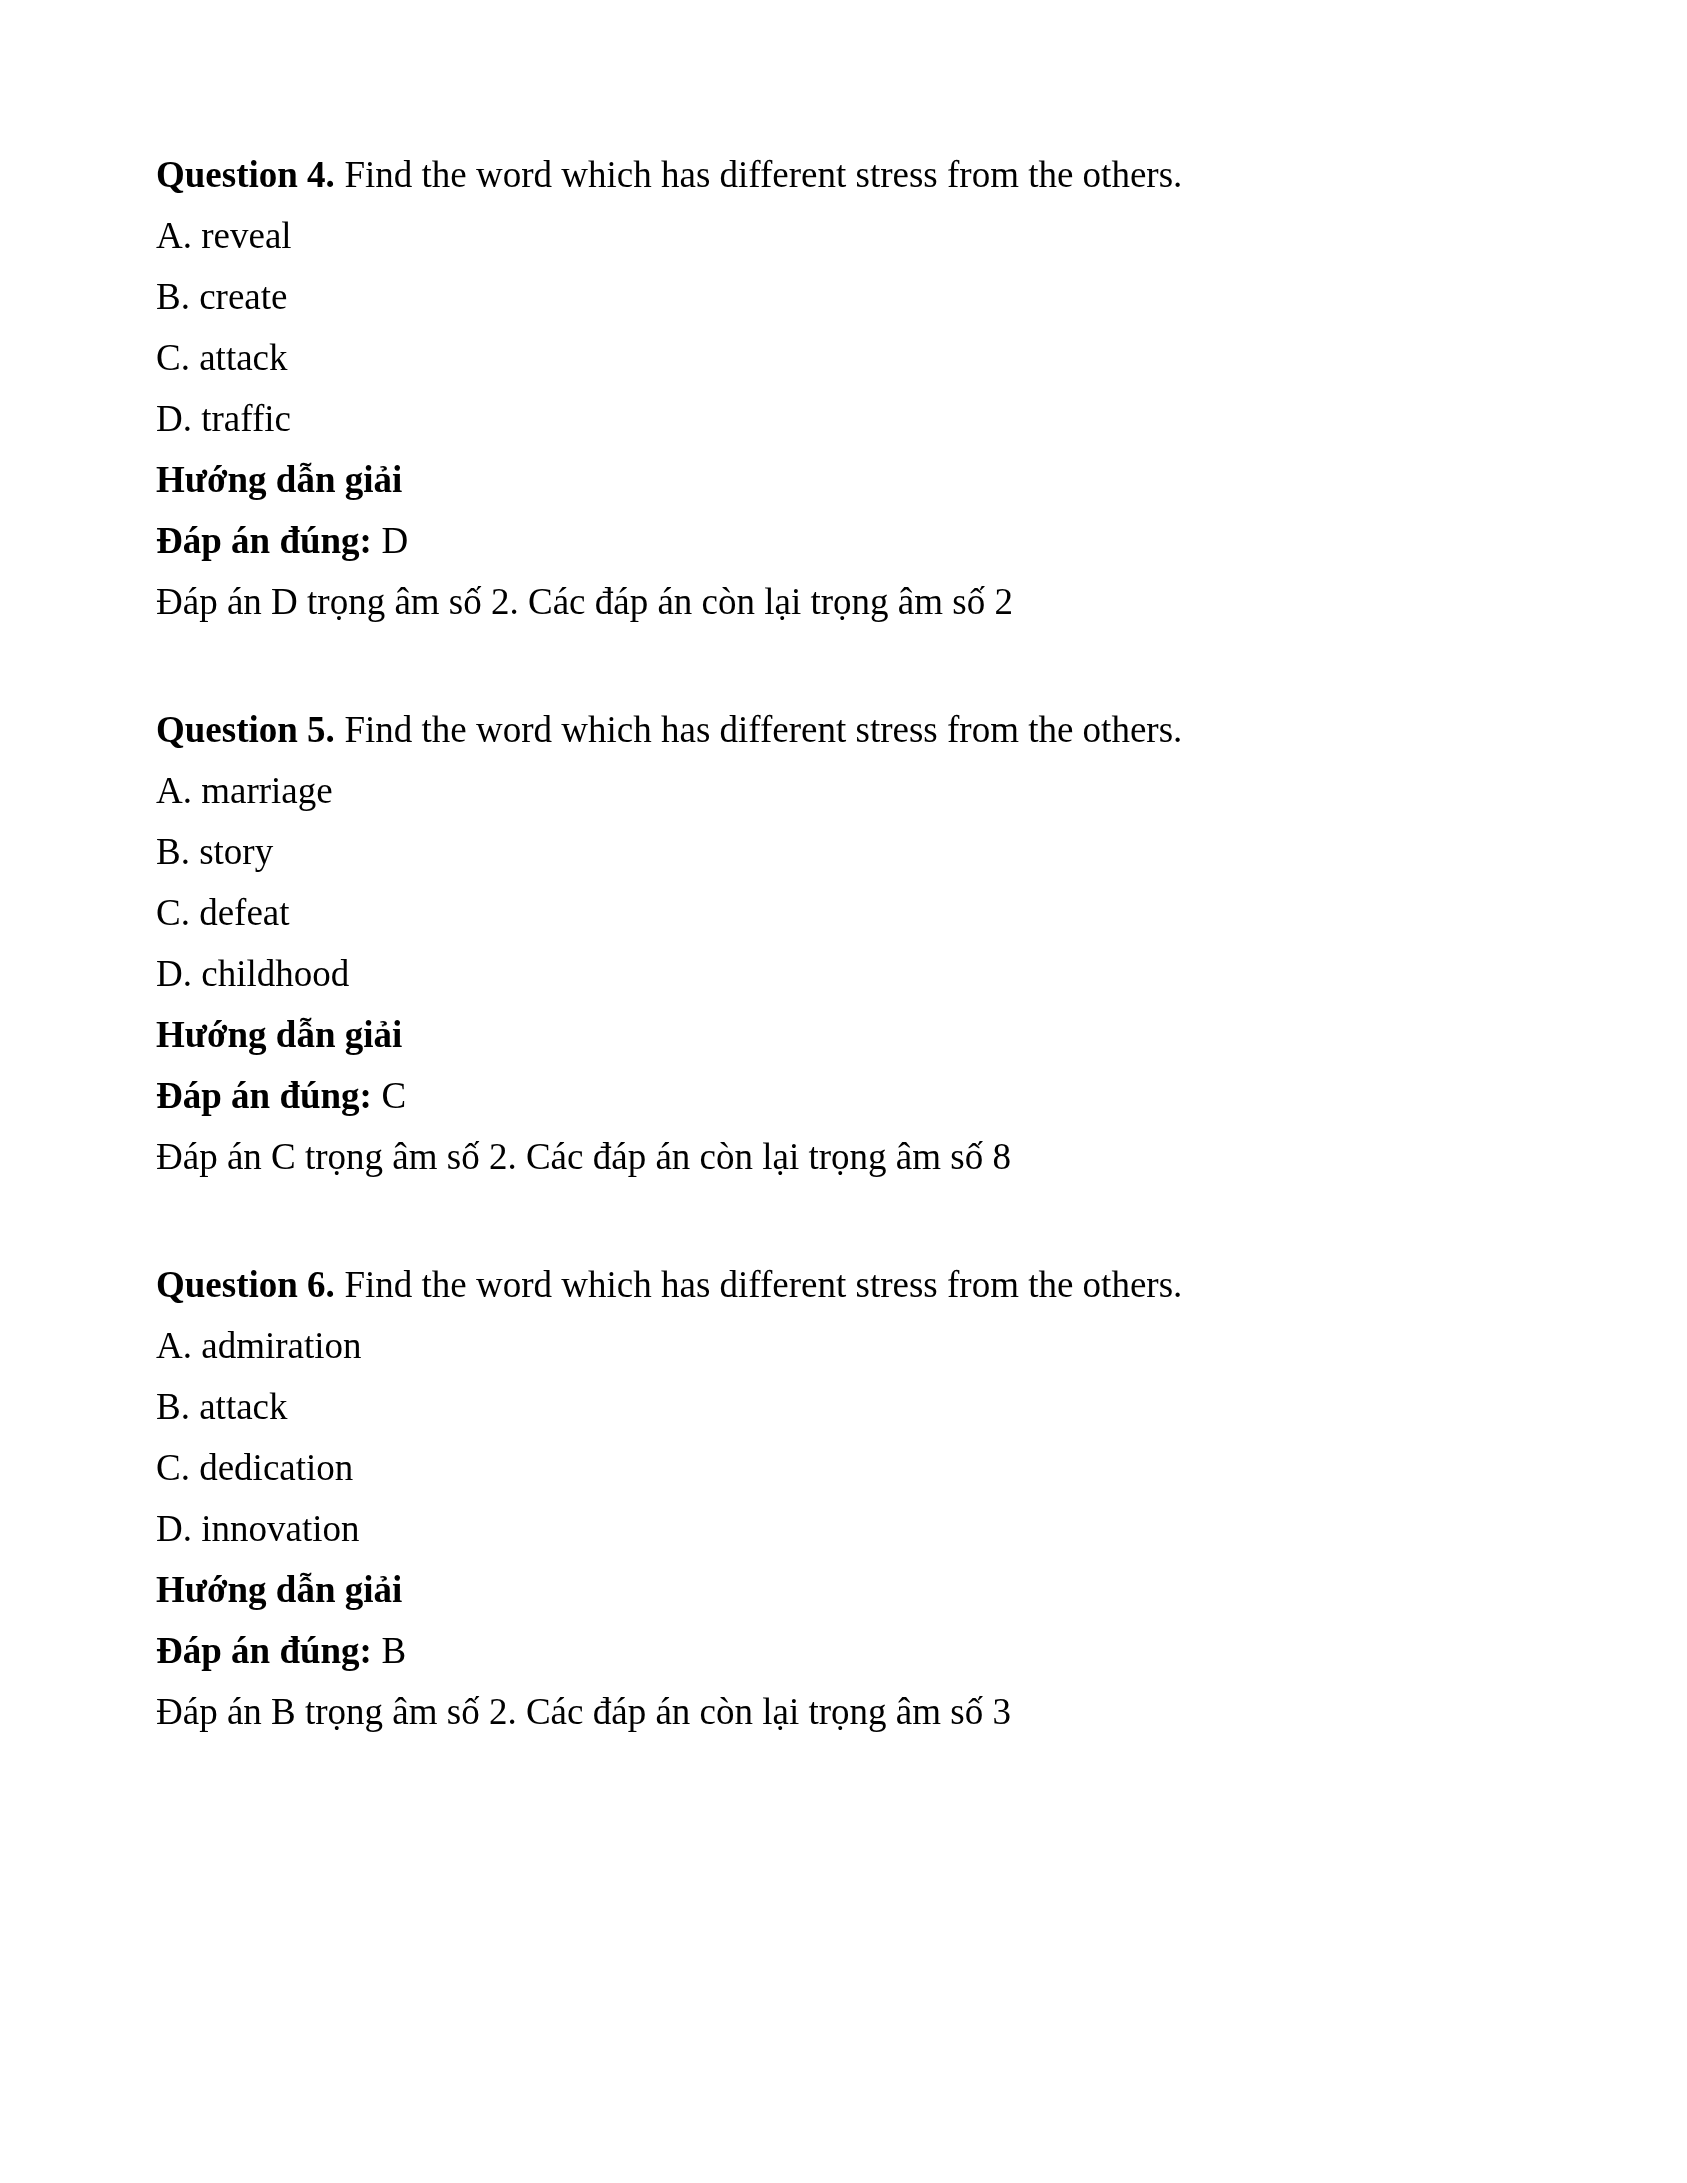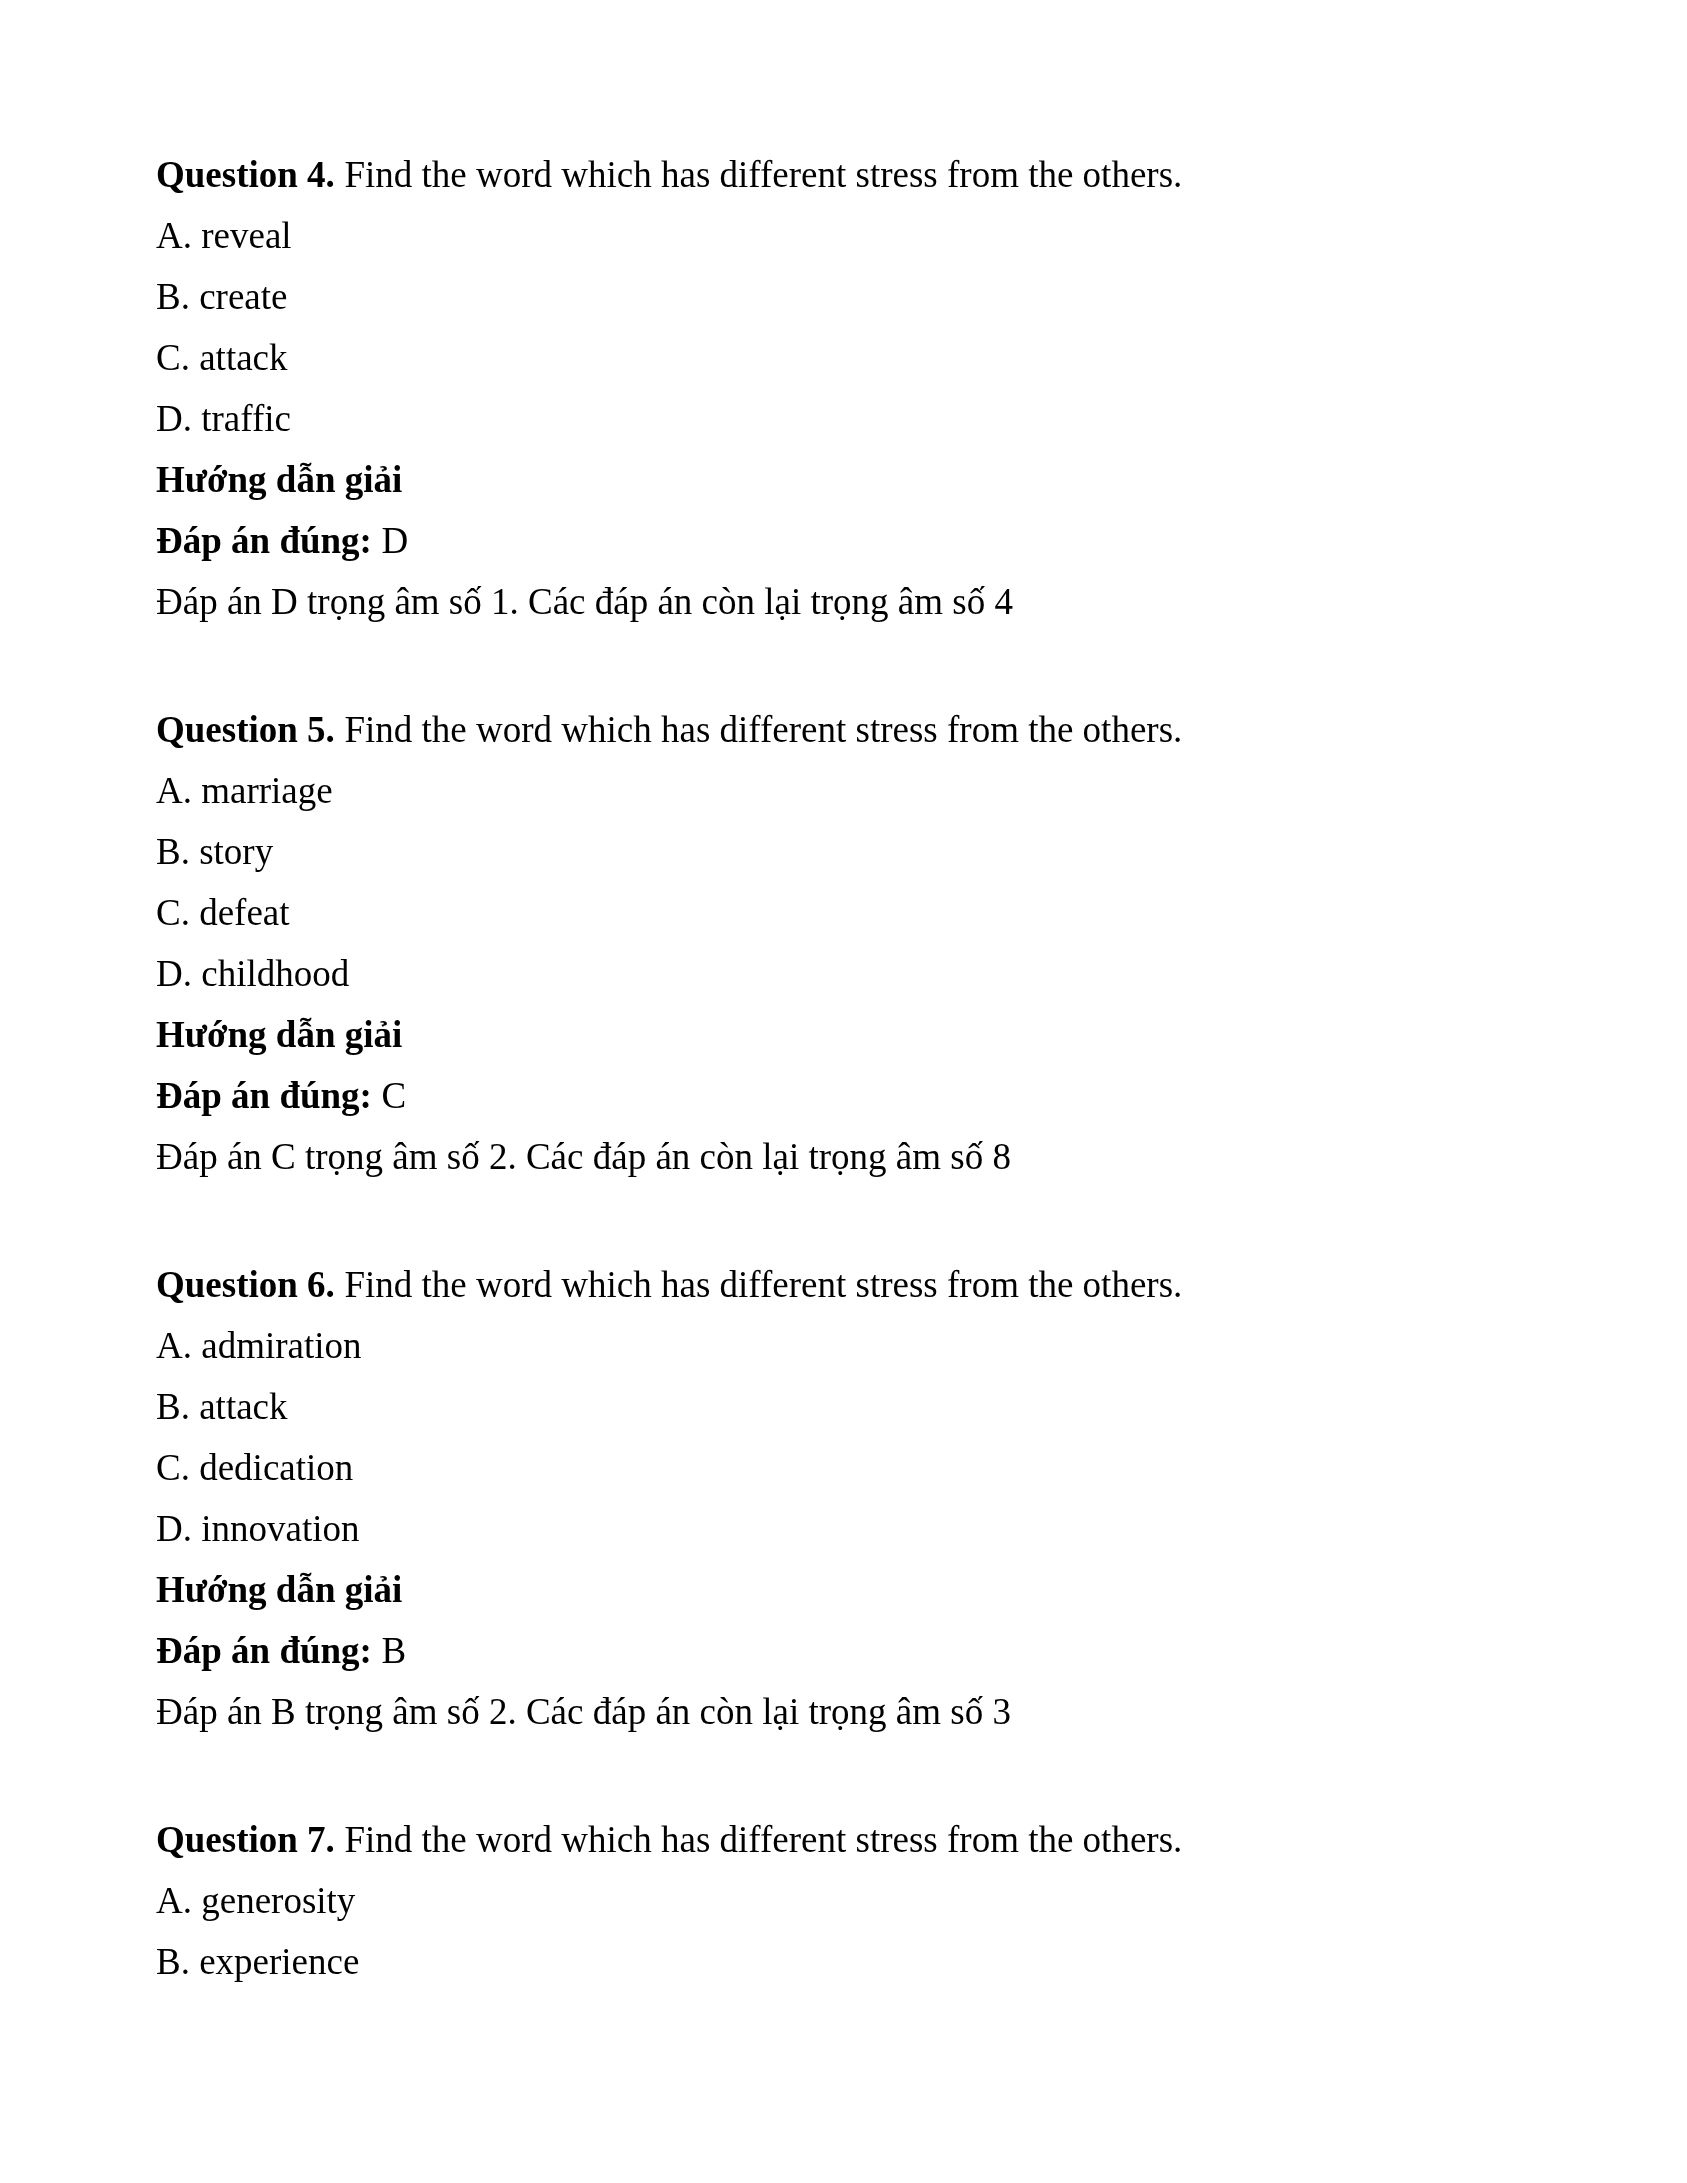--- a/index.html
+++ b/index.html
@@ -41,21 +41,21 @@
 <div class="page">
 
   <div>
     <p class="line"><span class="b">Question 4.</span><span class="rest">Find the word which has different stress from the others.</span></p>
     <p class="line">A. reveal</p>
     <p class="line">B. create</p>
     <p class="line">C. attack</p>
     <p class="line">D. traffic</p>
     <p class="line b">Hướng dẫn giải</p>
     <p class="line"><span class="b">Đáp án đúng:</span><span class="rest">D</span></p>
-    <p class="line">Đáp án D trọng âm số 1. Các đáp án còn lại trọng âm số 4</p>
+    <p class="line">Đáp án D trọng âm số 2. Các đáp án còn lại trọng âm số 2</p>
   </div>
   <div class="block-spacer"></div>
 
   <div>
     <p class="line"><span class="b">Question 5.</span><span class="rest">Find the word which has different stress from the others.</span></p>
     <p class="line">A. marriage</p>
     <p class="line">B. story</p>
     <p class="line">C. defeat</p>
     <p class="line">D. childhood</p>
     <p class="line b">Hướng dẫn giải</p>
@@ -69,20 +69,15 @@
     <p class="line">A. admiration</p>
     <p class="line">B. attack</p>
     <p class="line">C. dedication</p>
     <p class="line">D. innovation</p>
     <p class="line b">Hướng dẫn giải</p>
     <p class="line"><span class="b">Đáp án đúng:</span><span class="rest">B</span></p>
     <p class="line">Đáp án B trọng âm số 2. Các đáp án còn lại trọng âm số 3</p>
   </div>
   <div class="block-spacer"></div>
 
-  <div>
-    <p class="line"><span class="b">Question 7.</span><span class="rest">Find the word which has different stress from the others.</span></p>
-    <p class="line">A. generosity</p>
-    <p class="line">B. experience</p>
-  </div>
 
 </div>
 
 
 </body></html>

